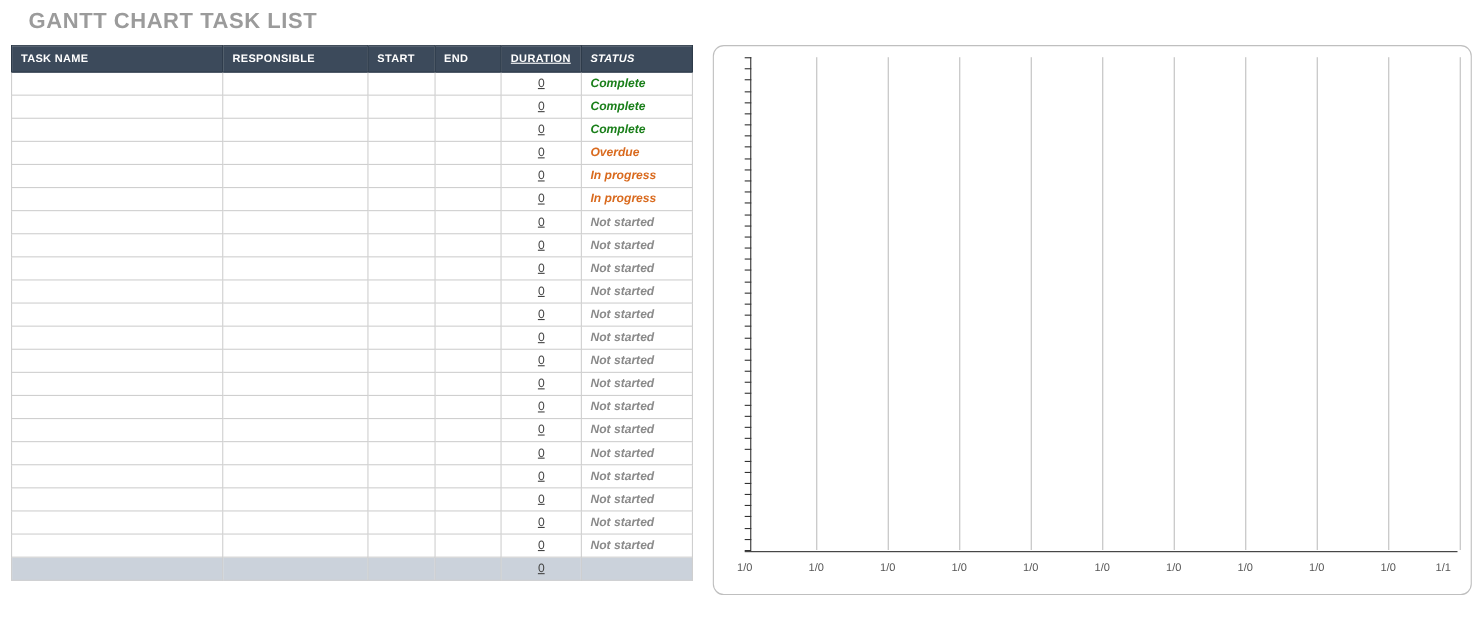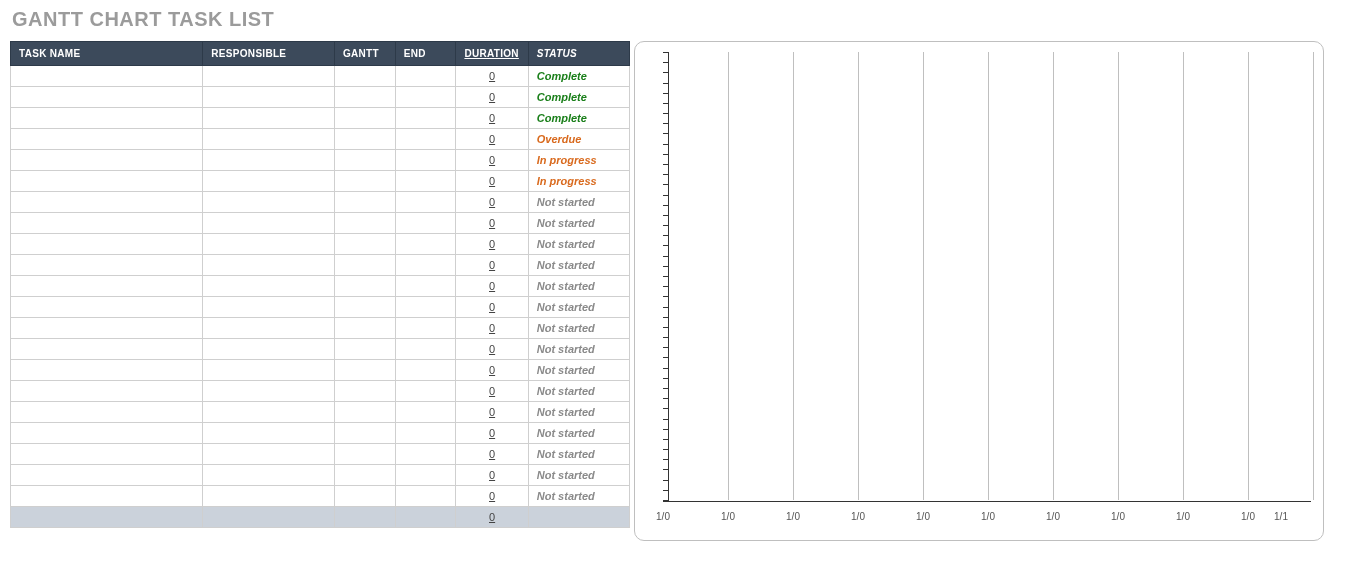--- a/index.html
+++ b/index.html
@@ -9,25 +9,25 @@
     font-family: Arial, Helvetica, sans-serif;
     background: #fff;
     color: #333;
     width: 1349px;
   }
   .title {
     font-size: 20px;
     font-weight: 700;
     color: #9b9b9b;
     letter-spacing: 0.5px;
-    margin: 0 0 10px 2px;
+    margin: 0 0 10px 16px;
   }
   .layout {
     display: flex;
-    gap: 4px;
+    gap: 18px;
     align-items: flex-start;
   }
 
   
   .tbl {
     border-collapse: collapse;
     width: 620px;
     font-size: 11px;
   }
   .tbl th {
@@ -112,21 +112,21 @@
 
 <h1 class="title">GANTT CHART TASK LIST</h1>
 
 <div class="layout">
 
   <table class="tbl">
     <thead>
       <tr>
         <th class="col-task">TASK NAME</th>
         <th class="col-resp">RESPONSIBLE</th>
-        <th class="col-start">GANTT</th>
+        <th class="col-start">START</th>
         <th class="col-end">END</th>
         <th class="col-dur">DURATION</th>
         <th class="col-status">STATUS</th>
       </tr>
     </thead>
     <tbody id="task-body">
         <tr>
           <td class="col-task"></td>
           <td class="col-resp"></td>
           <td class="col-start"></td>
@@ -368,16 +368,16 @@
       <div class="x-label" style="left: 353px;">1/0</div>
       <div class="grid-line" style="left: 418px;"></div>
       <div class="x-label" style="left: 418px;">1/0</div>
       <div class="grid-line" style="left: 483px;"></div>
       <div class="x-label" style="left: 483px;">1/0</div>
       <div class="grid-line" style="left: 548px;"></div>
       <div class="x-label" style="left: 548px;">1/0</div>
       <div class="grid-line" style="left: 613px;"></div>
       <div class="x-label" style="left: 613px;">1/0</div>
       <div class="grid-line" style="left: 678px;"></div>
-      <div class="x-label" style="left: 646px;">1/1</div>
+      <div class="x-label" style="left: 663px;">1/1</div>
     </div>
 
 </div>
 
 </body></html>

